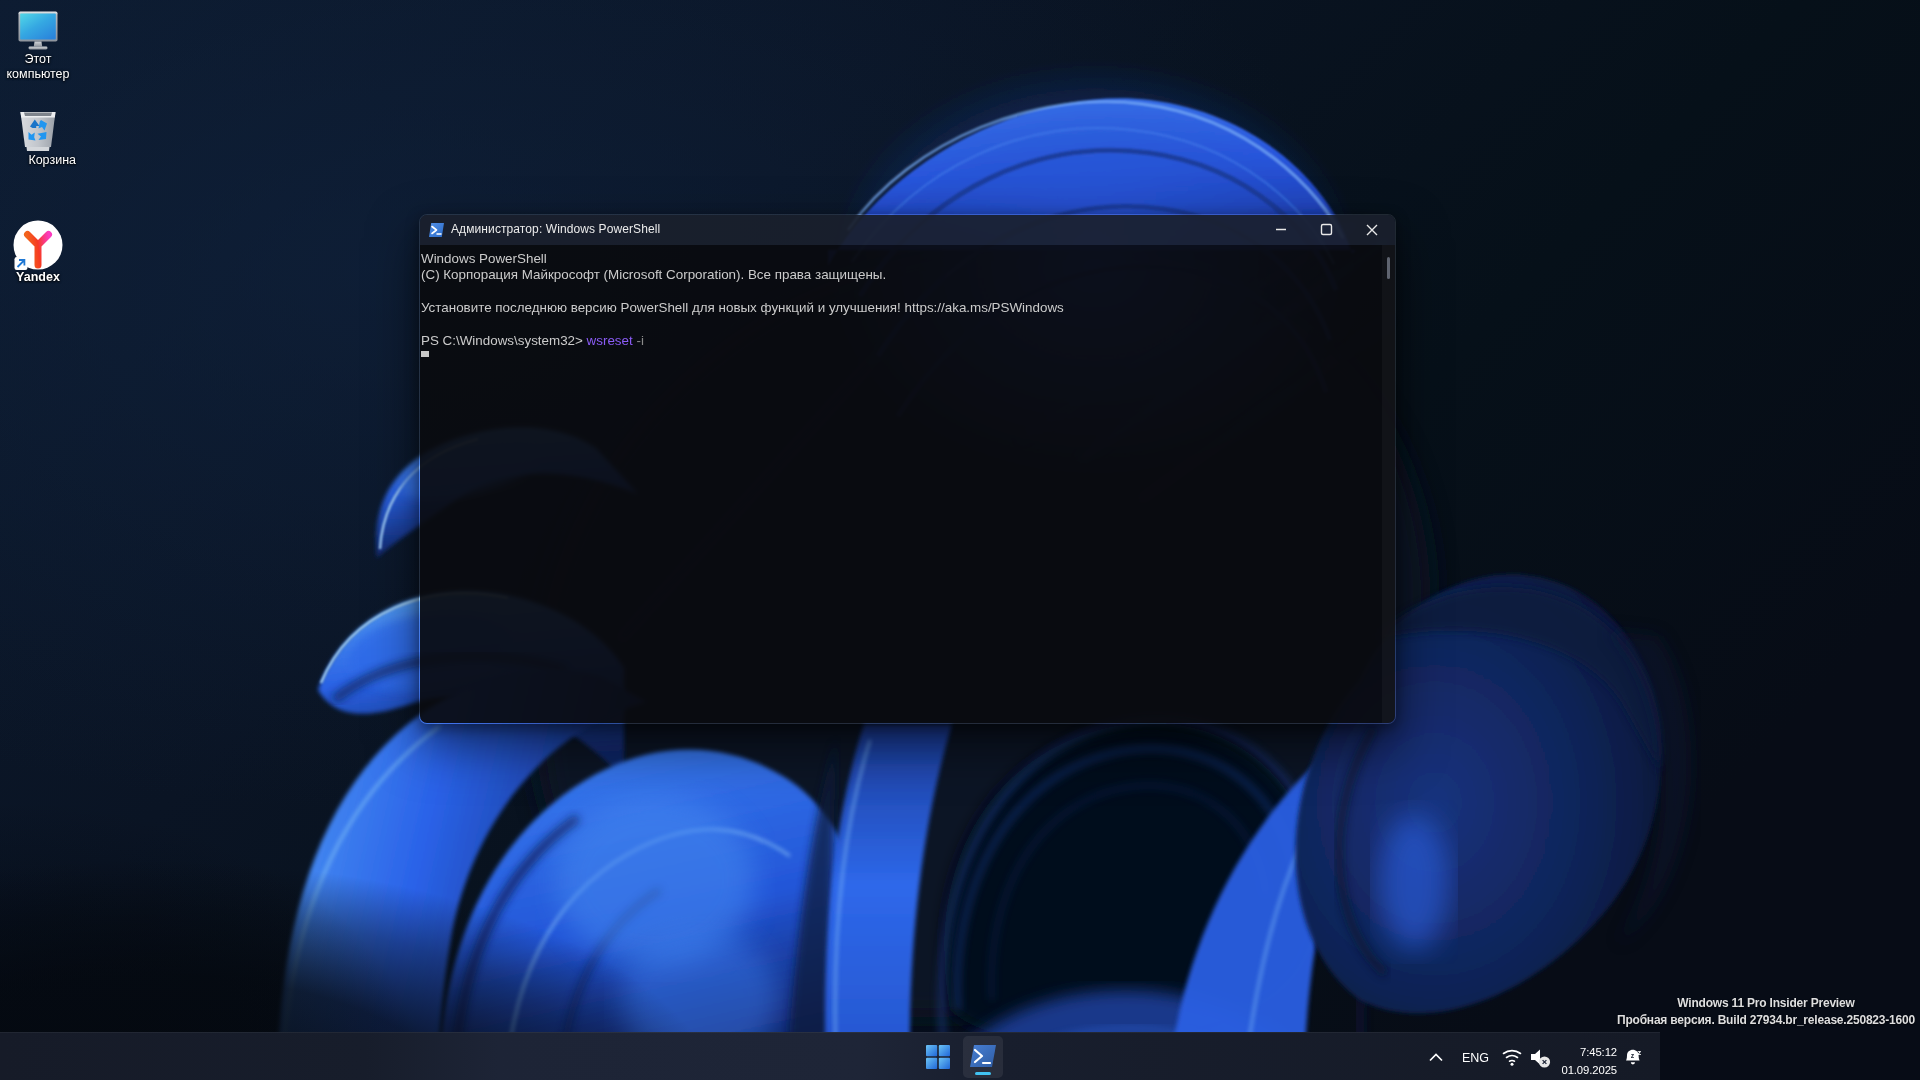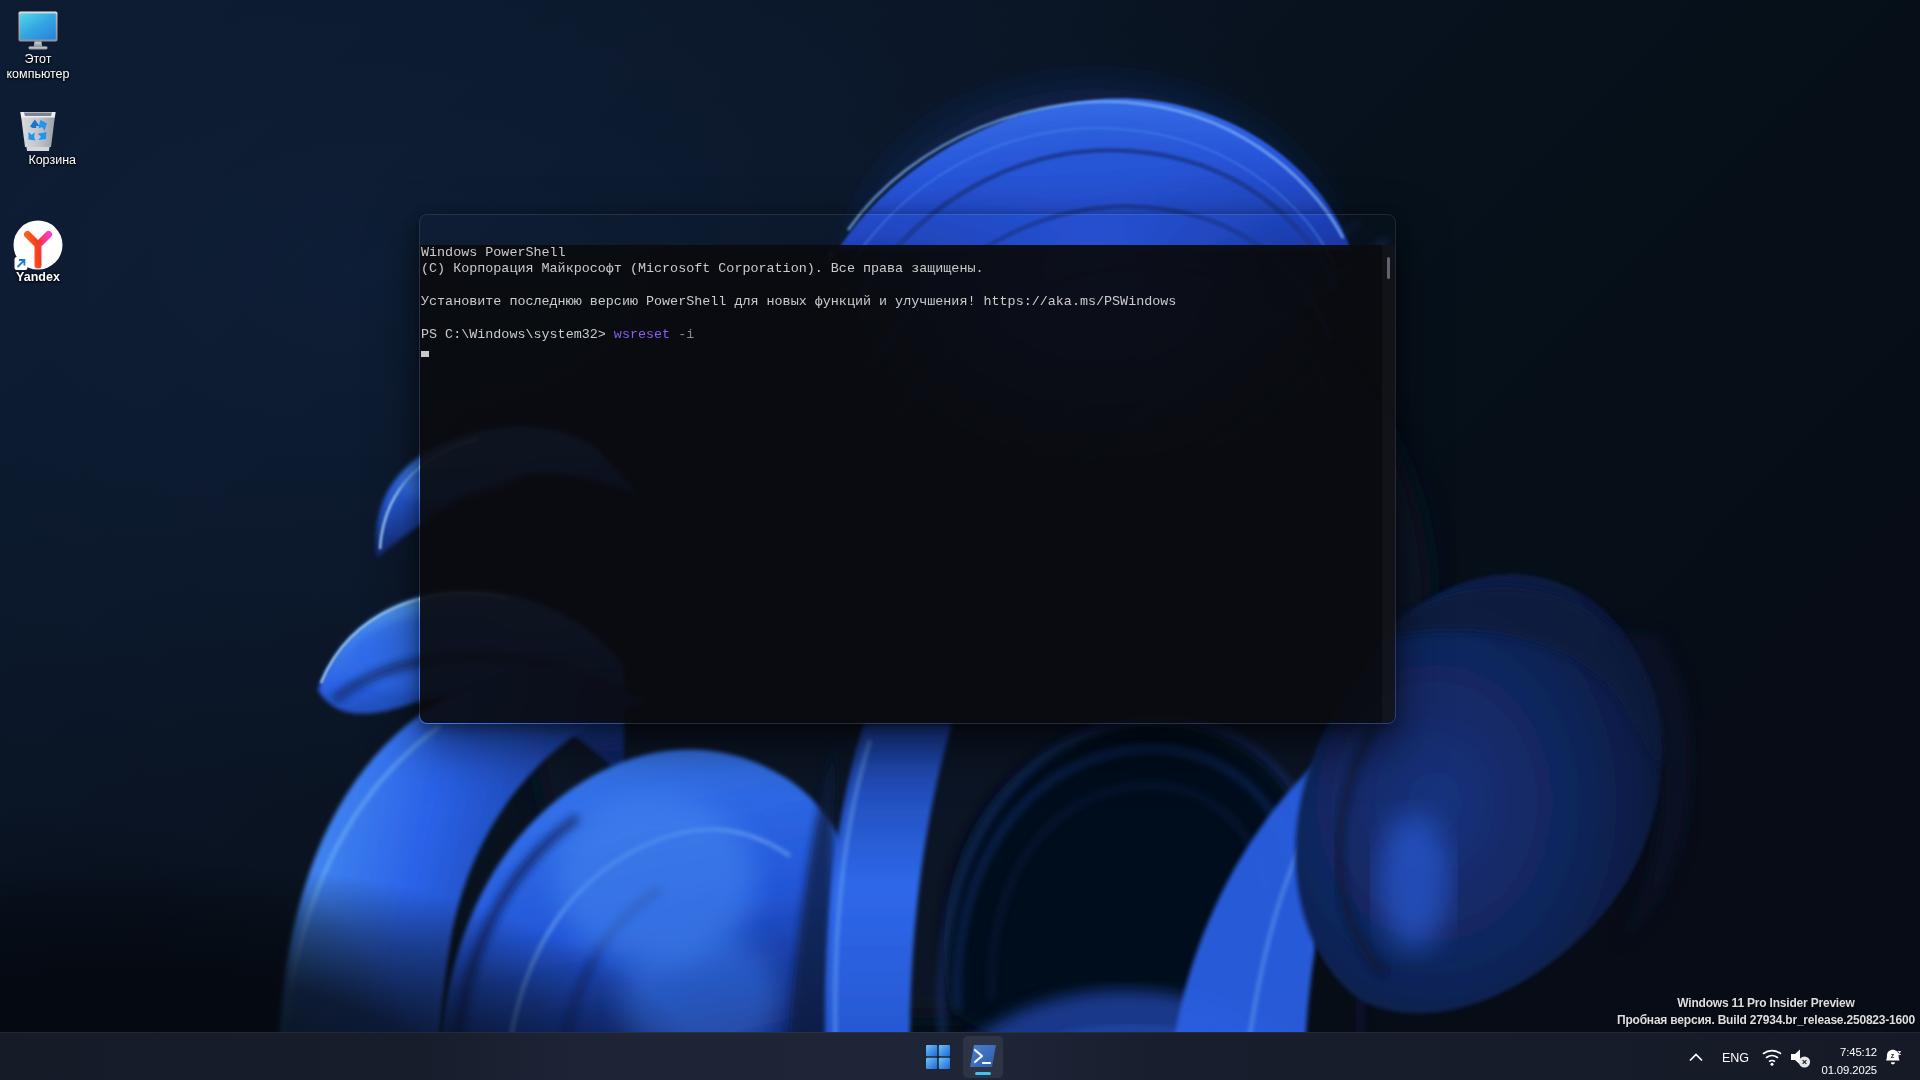--- a/index.html
+++ b/index.html
@@ -7,30 +7,30 @@
   #wall{position:absolute;left:0;top:0;}
   .icon{position:absolute;width:76px;text-align:center;color:#fff;}
   .icon .lbl{font-size:12.5px;line-height:15px;text-shadow:0 1px 2px rgba(0,0,0,.9),0 0 3px rgba(0,0,0,.7);}
   
   #win{position:absolute;left:419px;top:214px;width:977px;height:510px;border-radius:8px;
        border:1px solid rgba(255,255,255,.10);box-sizing:border-box;
        box-shadow:0 22px 50px rgba(0,0,0,.55), 0 4px 14px rgba(0,0,0,.4);overflow:hidden;}
   #titlebar{position:absolute;left:0;top:0;right:0;height:30px;background:rgba(26,32,45,.92);}
   #title{position:absolute;left:31px;top:7px;font-size:12px;color:#ececec;letter-spacing:.1px;}
   #content{position:absolute;left:0;top:30px;right:0;bottom:0;background:rgba(10,11,15,.93);}
-  #ctext{position:absolute;left:1px;top:0;font-family:Liberation Mono, monospace;font-size:13.4px;
+  #ctext{position:absolute;left:1px;top:6px;font-family:Liberation Sans, sans-serif;font-size:13.4px;
          line-height:16.33px;color:#cbcbcb;white-space:pre;letter-spacing:0;}
   #scrolltrack{position:absolute;top:0;bottom:0;right:0;width:13px;background:rgba(255,255,255,.035);}
   #scrollthumb{position:absolute;right:5px;top:12px;width:3px;height:22px;background:#5f6470;border-radius:2px;}
   #cursor{position:absolute;left:1px;top:106px;width:8px;height:5.5px;background:#c8c8c8;}
   
   #wm{position:absolute;right:5px;bottom:52px;text-align:center;color:#dedede;
       font-size:12px;font-weight:700;line-height:16.5px;letter-spacing:-0.2px;text-shadow:0 1px 2px rgba(0,0,0,.6);}
   
-  #taskbar{position:absolute;left:0;bottom:0;width:1920px;height:48px;
+  #taskbar{position:absolute;left:0;bottom:0;width:1660px;height:48px;
      background:linear-gradient(90deg,#161b28 0%,#171d2b 22%,#1d2436 30%,#1e2537 52%,#181e2d 60%,#151a26 100%);
      border-top:1px solid rgba(255,255,255,.05);box-sizing:border-box;}
   .tbtn{position:absolute;top:3px;width:40px;height:42px;border-radius:5px;}
   #psbtn{background:rgba(255,255,255,.07);}
   #pill{position:absolute;left:12px;bottom:3px;width:16px;height:3px;border-radius:2px;background:#41c2f2;}
   #tray{position:absolute;right:0;top:0;height:48px;color:#fff;}
   #clock{position:absolute;right:43px;top:10px;text-align:right;font-size:11.3px;line-height:18px;color:#fff;letter-spacing:-0.1px;}
 </style>
 </head>
 <body>
@@ -250,20 +250,39 @@
 (C) Корпорация Майкрософт (Microsoft Corporation). Все права защищены.
 
 Установите последнюю версию PowerShell для новых функций и улучшения! https://aka.ms/PSWindows
 
 PS C:\Windows\system32&gt; <span style="color:#8b5cf6">wsreset</span> <span style="color:#8a8a8a">-i</span></div>
     <div id="cursor"></div>
     <div id="scrolltrack">
         <div id="scrollthumb"></div>
       </div>
   </div>
+  <div id="titlebar">
+    <svg width="15" height="14" viewBox="0 0 15 14" style="position:absolute;left:9px;top:8px;">
+      <defs>
+          <linearGradient id="psg" x1="0" y1="0" x2="1" y2="1">
+        <stop offset="0" stop-color="#5391e8"></stop>
+            <stop offset="1" stop-color="#2a6ac8"></stop>
+      </linearGradient>
+        </defs>
+      <path d="M 2.2,0 L 15,0 L 12.8,14 L 0,14 Z" fill="url(#psg)"></path>
+      <path d="M 3,3.5 L 7.5,7 L 3,10.5" stroke="#fff" stroke-width="1.6" fill="none" stroke-linecap="round" stroke-linejoin="round"></path>
+      <path d="M 8,11 L 12,11" stroke="#fff" stroke-width="1.5" stroke-linecap="round"></path>
+    </svg>
+    <div id="title">Администратор: Windows PowerShell</div>
+    <svg width="150" height="30" viewBox="0 0 150 30" style="position:absolute;right:0;top:0;">
+      <path d="M 31,14.5 L 41,14.5" stroke="#e8e8e8" stroke-width="1.4"></path>
+      <rect x="76.5" y="9.5" width="10" height="10" rx="1.5" fill="none" stroke="#e8e8e8" stroke-width="1.4"></rect>
+      <path d="M 122,10 L 132,20 M 132,10 L 122,20" stroke="#e8e8e8" stroke-width="1.4"></path>
+    </svg>
+  </div>
 </div>
 
 <div id="wm">Windows 11 Pro Insider Preview<br>Пробная версия. Build 27934.br_release.250823-1600</div>
 
 <div id="taskbar">
   <div class="tbtn" id="startbtn" style="left:918px;">
     <svg width="24" height="24" viewBox="0 0 24 24" style="position:absolute;left:8px;top:9px;">
       <defs>
           <linearGradient id="wlg" x1="0" y1="0" x2="1" y2="1">
         <stop offset="0" stop-color="#6cc4f5"></stop>

